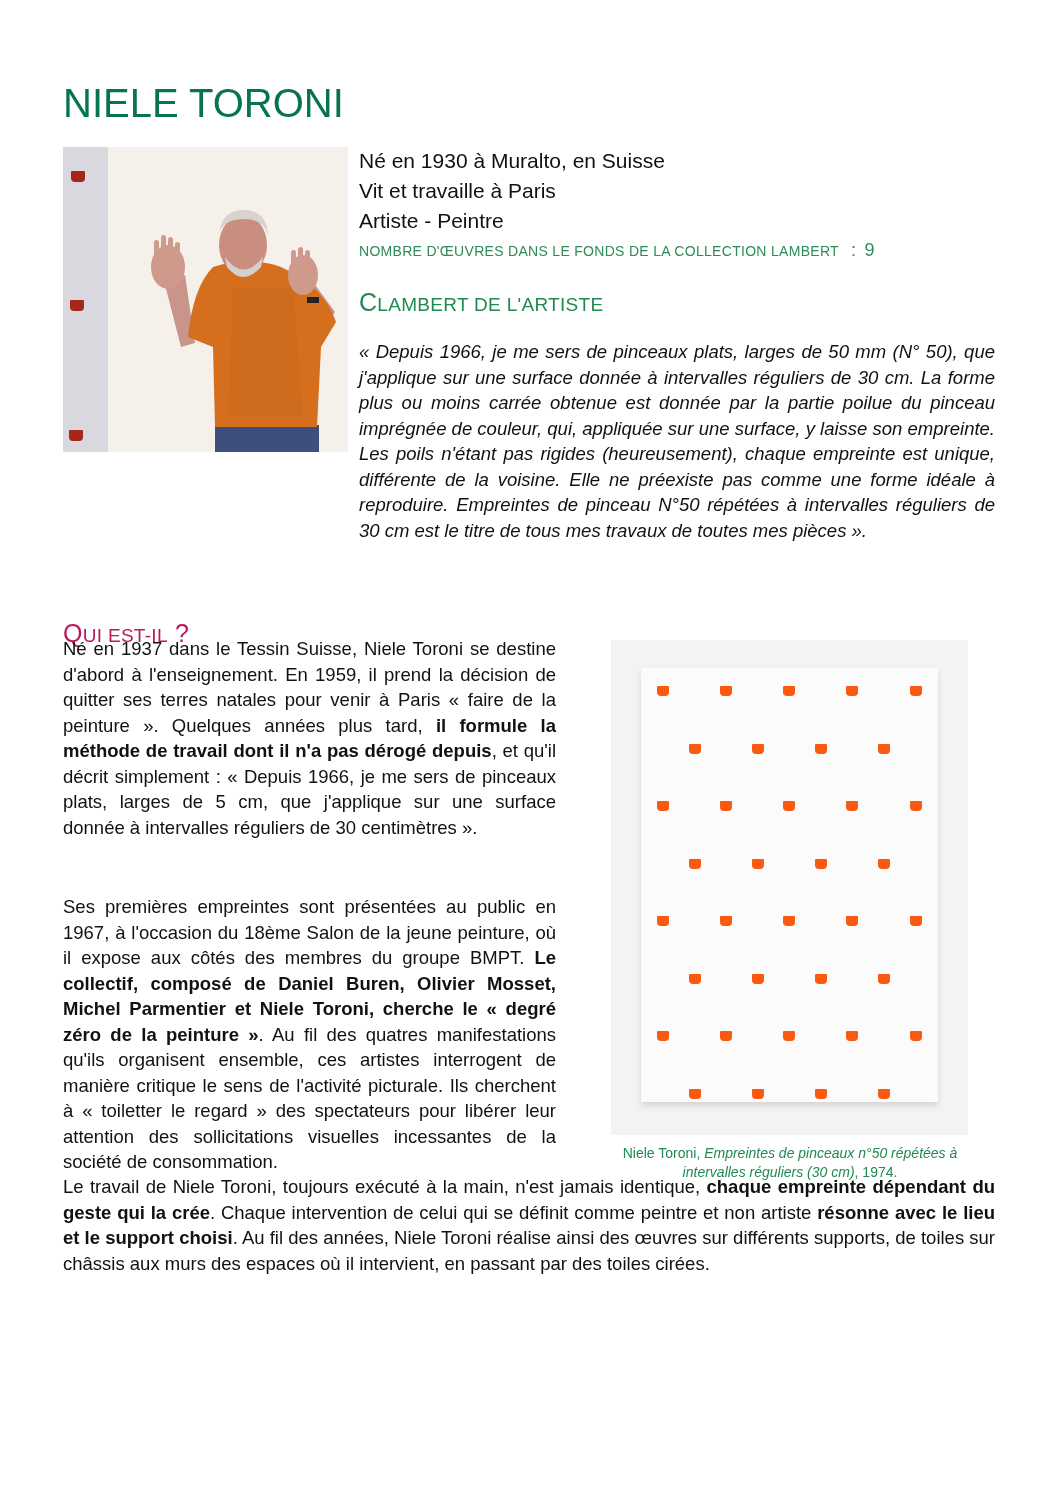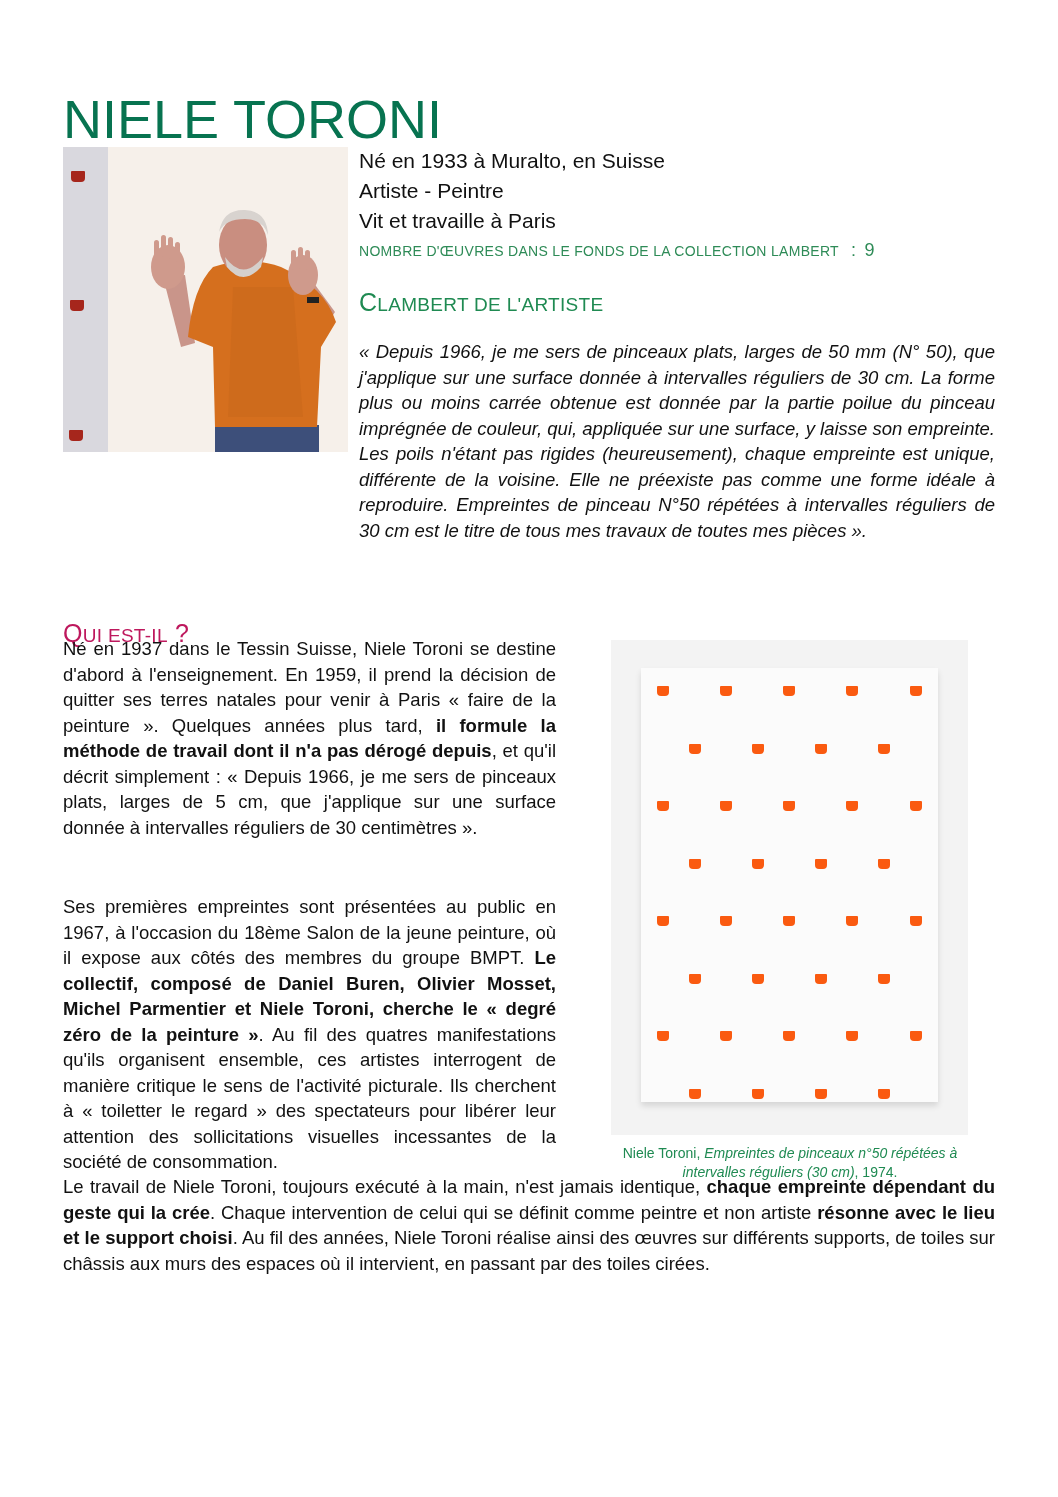--- a/index.html
+++ b/index.html
@@ -1,20 +1,20 @@
 <!DOCTYPE html>
 <html><head>
 <meta charset="utf-8">
 <style>
   html, body { margin: 0; padding: 0; background: #ffffff; }
   body { width: 1058px; height: 1497px; position: relative; overflow: hidden;
          font-family: "Liberation Sans", "DejaVu Sans", sans-serif; color: #111; }
   .abs { position: absolute; }
 
-  .title { left: 63px; top: 56px; font-size: 54px; line-height: 1; color: #077350;
+  .title { left: 63px; top: 56px; font-size: 40px; line-height: 1; color: #077350;
            letter-spacing: 0px; font-weight: normal; }
 
   
   .photo { left: 63px; top: 147px; width: 285px; height: 305px; background: #f6f0ea; overflow: hidden; }
   .photo .wall { position: absolute; left: 0; top: 0; width: 45px; height: 100%; background: #d9d8de; }
   .photo .mark { position: absolute; width: 14px; height: 11px; background: #a6261c; border-radius: 1px 1px 4px 4px; }
   .photo .person { position: absolute; left: 0; top: 0; width: 100%; height: 100%; }
 
   .bio { left: 359px; top: 146px; width: 640px; }
   .bio .line { font-size: 21px; line-height: 30px; color: #111; }
@@ -81,23 +81,23 @@
 
     <rect x="244" y="150" width="12" height="6" fill="#222"></rect>
 
     <ellipse cx="180" cy="98" rx="24" ry="30" fill="#c98e80"></ellipse>
     <path d="M156 85 Q160 62 182 63 Q204 64 205 88 Q200 72 182 72 Q162 72 156 85 Z" fill="#d8d3cf"></path>
     <path d="M162 110 Q180 135 200 110 L198 120 Q180 140 164 120 Z" fill="#d5d0cc"></path>
   </svg>
 </div>
 
 <div class="abs bio">
-  <div class="line">Né en 1933 à Muralto, en Suisse</div>
+  <div class="line">Né en 1930 à Muralto, en Suisse</div>
+  <div class="line">Vit et travaille à Paris</div>
   <div class="line">Artiste - Peintre</div>
-  <div class="line">Vit et travaille à Paris</div>
   <div class="count">
     <span>NOMBRE D'ŒUVRES DANS LE FONDS DE LA COLLECTION LAMBERT</span>
     <span class="num">:</span>
     <span class="num" style="margin-left:4px;">9</span>
   </div>
 </div>
 
 <div class="abs h2 cit-title">
   <span class="big">C</span><span class="sc">LAMBERT DE L'ARTISTE</span>
 </div>

